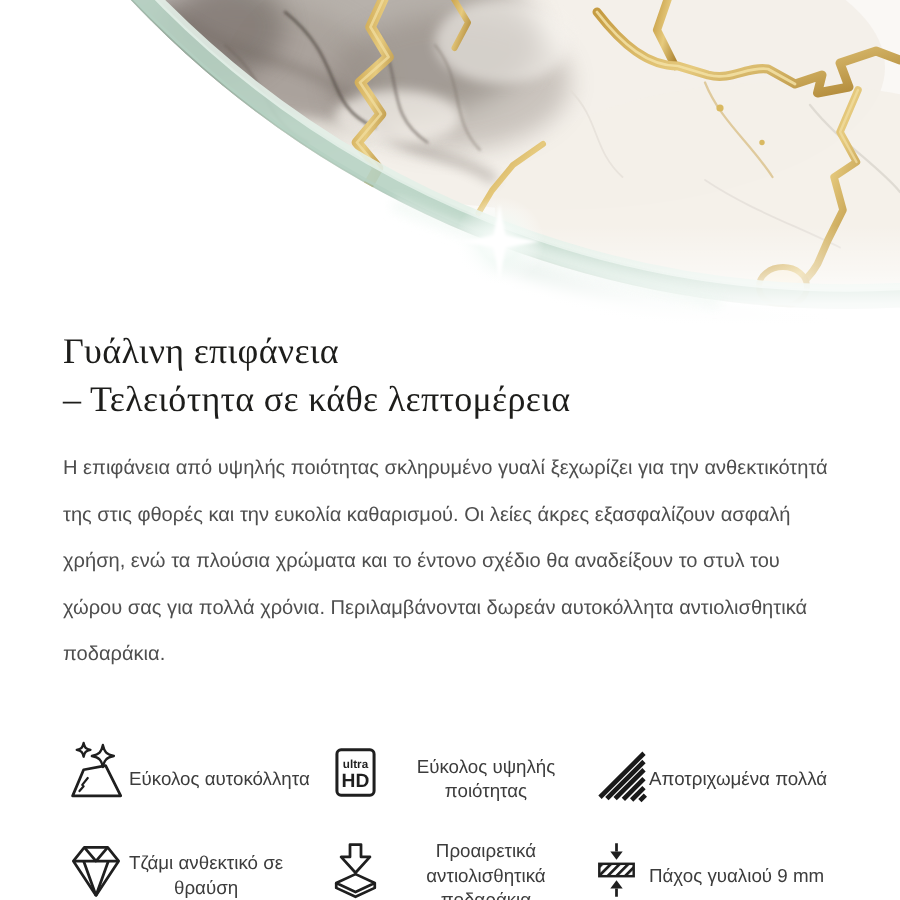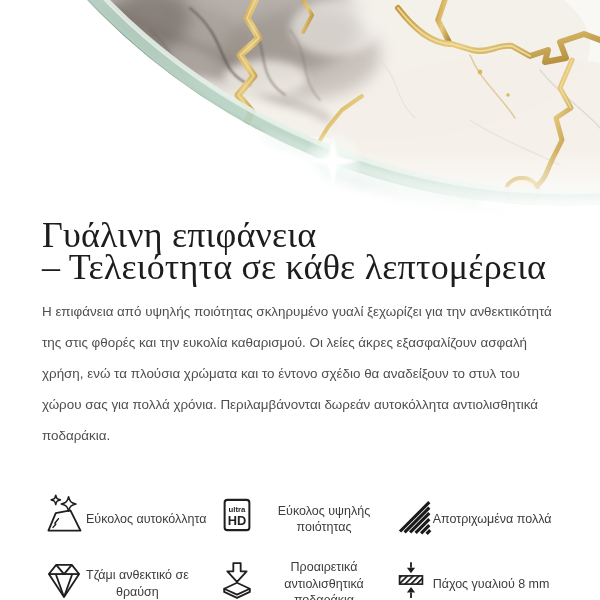--- a/index.html
+++ b/index.html
@@ -5,21 +5,21 @@
   html,body{margin:0;padding:0;}
   body{
     width:600px;height:600px;overflow:hidden;background:#fff;
     font-family:"Liberation Sans","DejaVu Sans",sans-serif;
     -webkit-font-smoothing:antialiased;
   }
   .hero{width:600px;height:216px;display:block;}
   .content{padding:0 38px 0 42px;}
   .section-title{
     font-family:"Liberation Serif","DejaVu Serif",serif;
-    font-weight:400;font-size:36px;line-height:32px;color:#1d1d1b;
+    font-weight:400;font-size:24px;line-height:32px;color:#1d1d1b;
     margin:3px 0 0;white-space:pre-line;letter-spacing:.2px;
   }
   .section-desc{
     margin:13px 0 0;font-size:13.4px;line-height:31px;color:#4e4e4e;
   }
   .features{
     margin-top:42px;display:grid;grid-template-columns:repeat(3,1fr);
     row-gap:14px;
   }
   .feature{display:flex;flex-direction:row;align-items:center;text-align:center;}
@@ -214,17 +214,17 @@
               <rect width="2" height="4.5" fill="#1f1f1f"></rect>
             </pattern>
           </defs>
           <path d="M24,4.5 V10.5" stroke="#1f1f1f" stroke-width="2"></path>
           <path d="M19.5,10.5 h9 L24,16.5 Z" fill="#1f1f1f"></path>
           <rect x="11.5" y="19.5" width="25" height="9" fill="url(#hatchP)" stroke="#1f1f1f" stroke-width="1.8"></rect>
           <path d="M19.5,37.5 h9 L24,31.5 Z" fill="#1f1f1f"></path>
           <path d="M24,37.5 V43.5" stroke="#1f1f1f" stroke-width="2"></path>
         </svg>
       </div>
-      <div class="feature-label">Πάχος γυαλιού 8 mm</div>
+      <div class="feature-label">Πάχος γυαλιού 9 mm</div>
     </div>
 
   </div>
 </div>
 
 </body></html>

